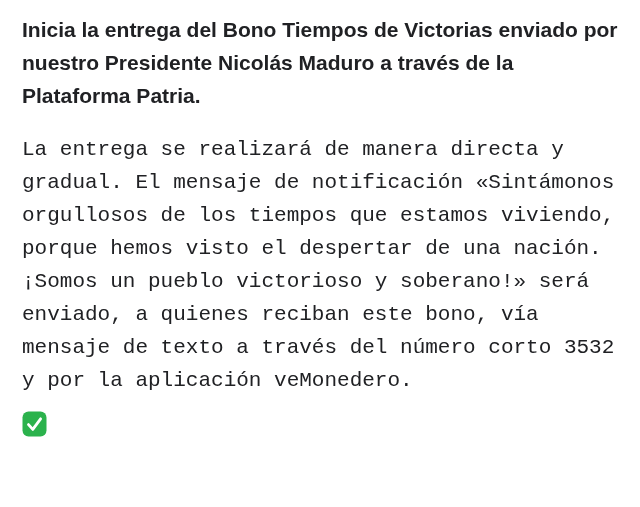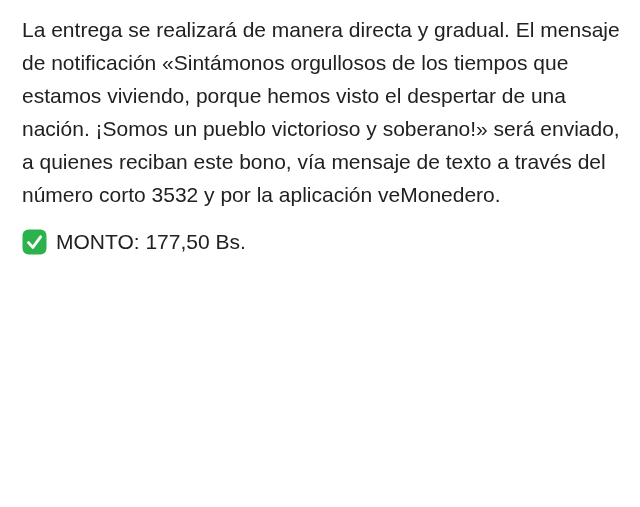--- a/index.html
+++ b/index.html
@@ -28,20 +28,21 @@
   }
   .p-intro {
     font-weight: 700;
     margin-bottom: 21px !important;
   }
   .p-dates {
     margin-bottom: 22px !important;
   }
   .p-details {
     margin-bottom: 14px !important;
+    font-family: Liberation Mono, monospace;
   }
   .amount-row {
     display: flex;
     align-items: center;
     font-size: 21px;
     line-height: 33px;
   }
   .check-icon {
     width: 25px;
     height: 26px;
@@ -51,27 +52,27 @@
   }
   .amount-text {
     color: #202124;
   }
 </style>
 </head>
 <body>
 
 <div class="article">
 
+  <p class="p-intro">Inicia la entrega del Bono Tiempos de Victorias enviado por nuestro Presidente Nicolás Maduro a través de la Plataforma Patria.</p>
 
 
   <p class="p-details">La entrega se realizará de manera directa y gradual. El mensaje de notificación «Sintámonos orgullosos de los tiempos que estamos viviendo, porque hemos visto el despertar de una nación. ¡Somos un pueblo victorioso y soberano!» será enviado, a quienes reciban este bono, vía mensaje de texto a través del número corto 3532 y por la aplicación veMonedero.</p>
 
   <div class="amount-row">
     <span class="check-icon">
       <svg width="25" height="26" viewBox="0 0 25 26" xmlns="http://www.w3.org/2000/svg">
         <rect x="0.5" y="0.5" width="24" height="25" rx="6" ry="6" fill="#2BB24C"></rect>
         <path d="M6.5 13.6 L10.8 18.4 L18.6 7.8" fill="none" stroke="#ffffff" stroke-width="2.8" stroke-linecap="round" stroke-linejoin="round"></path>
       </svg>
     </span>
-    <span class="amount-text">MONTO: 177,50 Bs.</span>
   </div>
 
 </div>
 
 </body></html>

